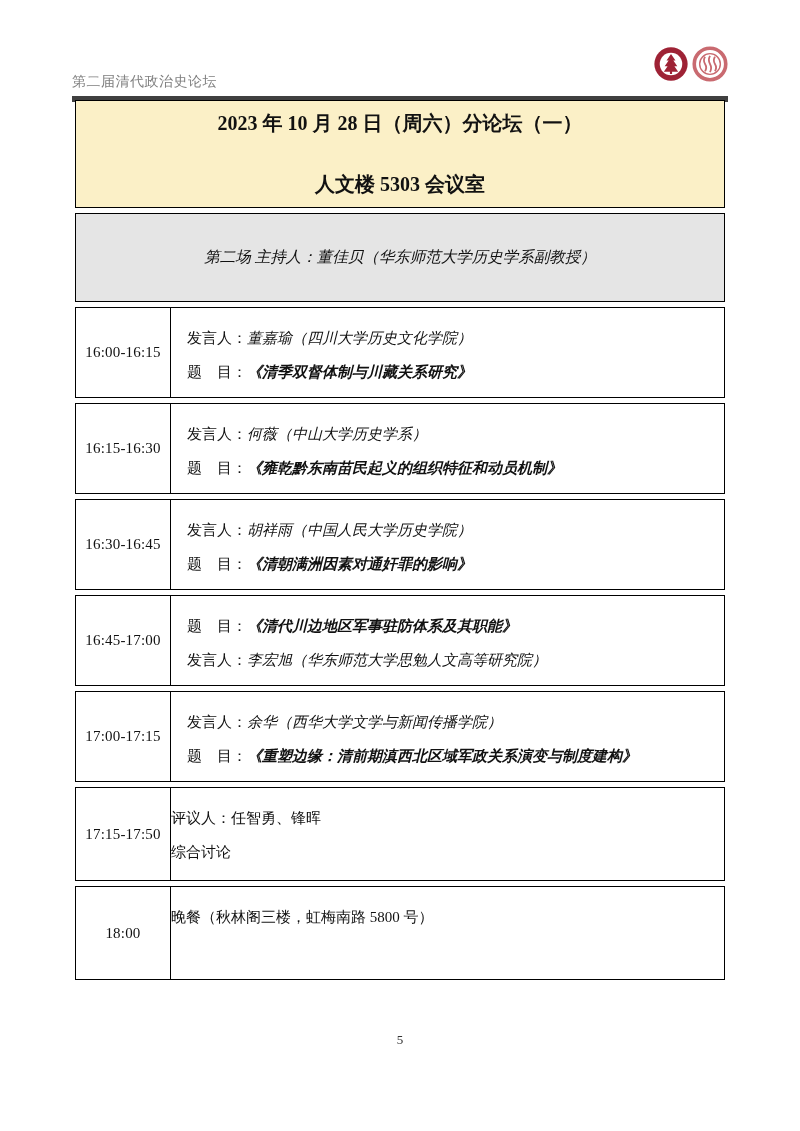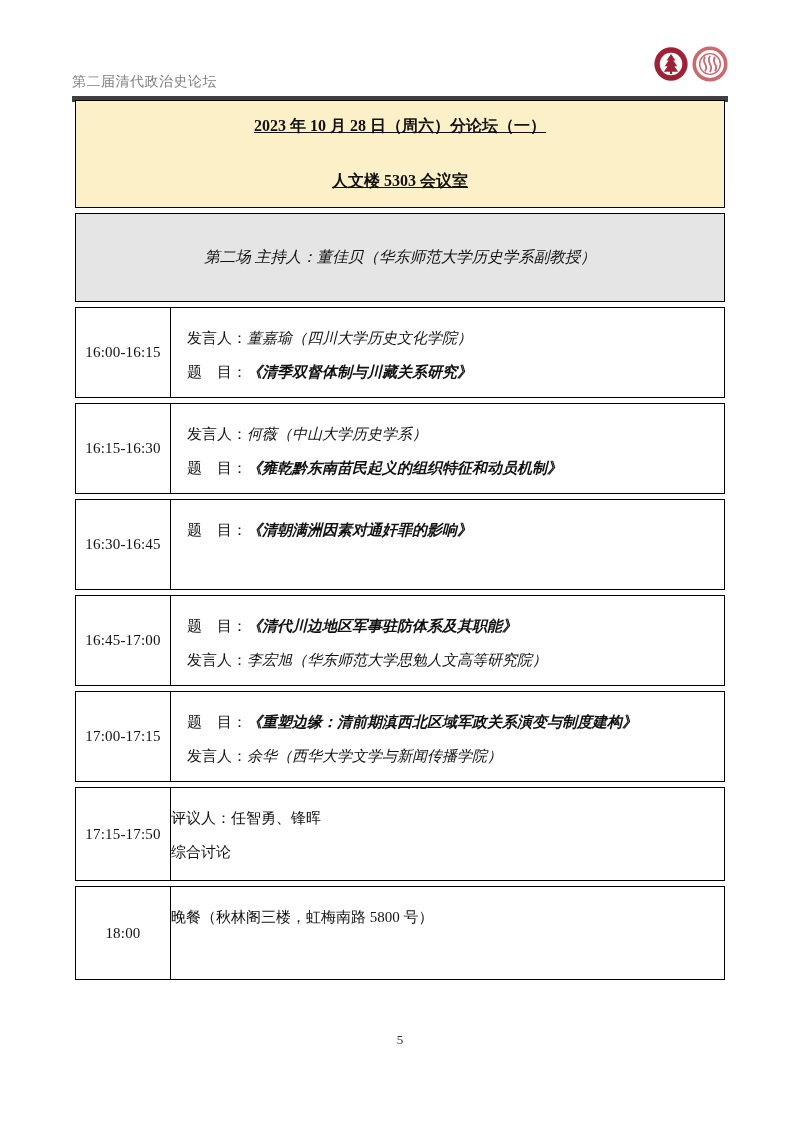--- a/index.html
+++ b/index.html
@@ -20,21 +20,21 @@
   .logos{position:absolute;top:46px;right:72px;display:flex;gap:3px;}
   .logo{width:36px;height:36px;display:block;}
   
   .program{position:absolute;top:100px;left:75px;width:650px;}
   .cell-box{border:1.5px solid #000;box-sizing:border-box;background:#fff;}
   .banner{
     width:100%;margin-bottom:5px;display:flex;flex-direction:column;
     align-items:center;justify-content:center;text-align:center;
   }
   .banner-yellow{height:108px;background:#fbf0c7;gap:34px;}
-  .banner-yellow .line{font-weight:bold;font-size:16px;text-decoration:underline;}
+  .banner-yellow .line{font-weight:bold;font-size:20px;}
   .banner-gray{height:89px;background:#e5e5e5;}
   .banner-gray .line{font-size:15.5px;font-style:italic;}
   .row{
     display:flex;align-items:stretch;margin-bottom:5px;
   }
   .row:last-child{margin-bottom:0;}
   .time-cell{
     width:95px;flex:0 0 95px;border-right:1.5px solid #000;box-sizing:border-box;
     display:flex;align-items:center;justify-content:center;
     font-size:15px;letter-spacing:.2px;
@@ -97,37 +97,38 @@
     <div class="time-cell">16:15-16:30</div>
     <div class="content-cell">
       <div class="content-line"><span>发言人：</span><span class="kaiti">何薇（中山大学历史学系）</span></div>
       <div class="content-line"><span>题　目：</span><span class="talk-title">《雍乾黔东南苗民起义的组织特征和动员机制》</span></div>
     </div>
   </div>
 
   <div class="cell-box row h-row">
     <div class="time-cell">16:30-16:45</div>
     <div class="content-cell">
+      <div class="content-line"><span>发言人：</span><span class="kaiti">胡祥雨（中国人民大学历史学院）</span></div>
       <div class="content-line"><span>题　目：</span><span class="talk-title">《清朝满洲因素对通奸罪的影响》</span></div>
     </div>
   </div>
 
   <div class="cell-box row h-row">
     <div class="time-cell">16:45-17:00</div>
     <div class="content-cell">
       <div class="content-line"><span>题　目：</span><span class="talk-title">《清代川边地区军事驻防体系及其职能》</span></div>
       <div class="content-line"><span>发言人：</span><span class="kaiti">李宏旭（华东师范大学思勉人文高等研究院）</span></div>
     </div>
   </div>
 
   <div class="cell-box row h-row">
     <div class="time-cell">17:00-17:15</div>
     <div class="content-cell">
+      <div class="content-line"><span>发言人：</span><span class="kaiti">余华（西华大学文学与新闻传播学院）</span></div>
       <div class="content-line"><span>题　目：</span><span class="talk-title">《重塑边缘：清前期滇西北区域军政关系演变与制度建构》</span></div>
-      <div class="content-line"><span>发言人：</span><span class="kaiti">余华（西华大学文学与新闻传播学院）</span></div>
     </div>
   </div>
 
   <div class="cell-box row h-row-tall">
     <div class="time-cell">17:15-17:50</div>
     <div class="content-cell content-center">
       <div class="content-line">评议人：任智勇、锋晖</div>
       <div class="content-line">综合讨论</div>
     </div>
   </div>

